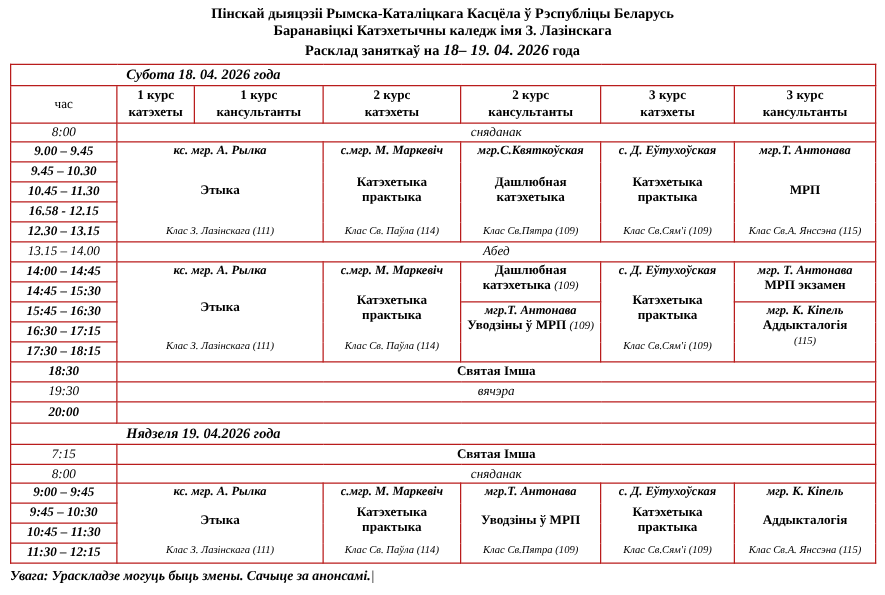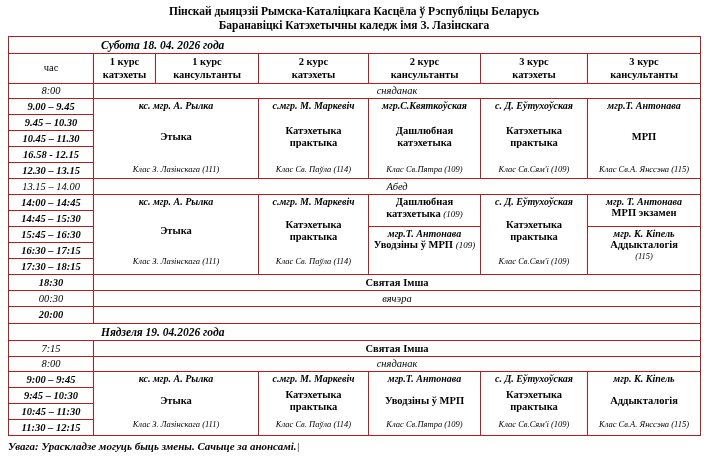--- a/index.html
+++ b/index.html
@@ -57,20 +57,21 @@
   tr.rh-17 { height:17px;margin-left:32px; }
 </style>
 </head>
 <body>
 
 <div class="page">
 
   <div class="head-wrap">
     <div class="head">Пінскай дыяцэзіі Рымска-Каталіцкага Касцёла ў Рэспубліцы Беларусь</div>
     <div class="head">Баранавіцкі Катэхетычны каледж імя З. Лазінскага</div>
+    <div class="head"><span>Расклад заняткаў на</span><span class="sched-dates"> 18– 19. 04. 2026 </span><span>года</span></div>
   </div>
 
   <table class="tt">
     <colgroup>
       <col style="width:85px">
         <col style="width:62px">
         <col style="width:103px">
       <col style="width:110px">
         <col style="width:112px">
         <col style="width:107px">
@@ -217,21 +218,21 @@
         </tr>
     <tr class="rh-16">
           <td class="time">17:30 – 18:15</td>
         </tr>
 
     <tr class="rh-16">
       <td class="time">18:30</td>
       <td colspan="6" class="span-label holy">Святая Імша</td>
     </tr>
     <tr class="rh-16">
-      <td class="time lite">00:30</td>
+      <td class="time lite">19:30</td>
       <td colspan="6" class="span-label meal">вячэра</td>
     </tr>
     <tr class="rh-17">
       <td class="time">20:00</td>
       <td colspan="6" class="span-label"></td>
     </tr>
 
     <tr class="rh-day">
       <td colspan="7" class="dayhead">Нядзеля  19. 04.2026 года</td>
     </tr>

